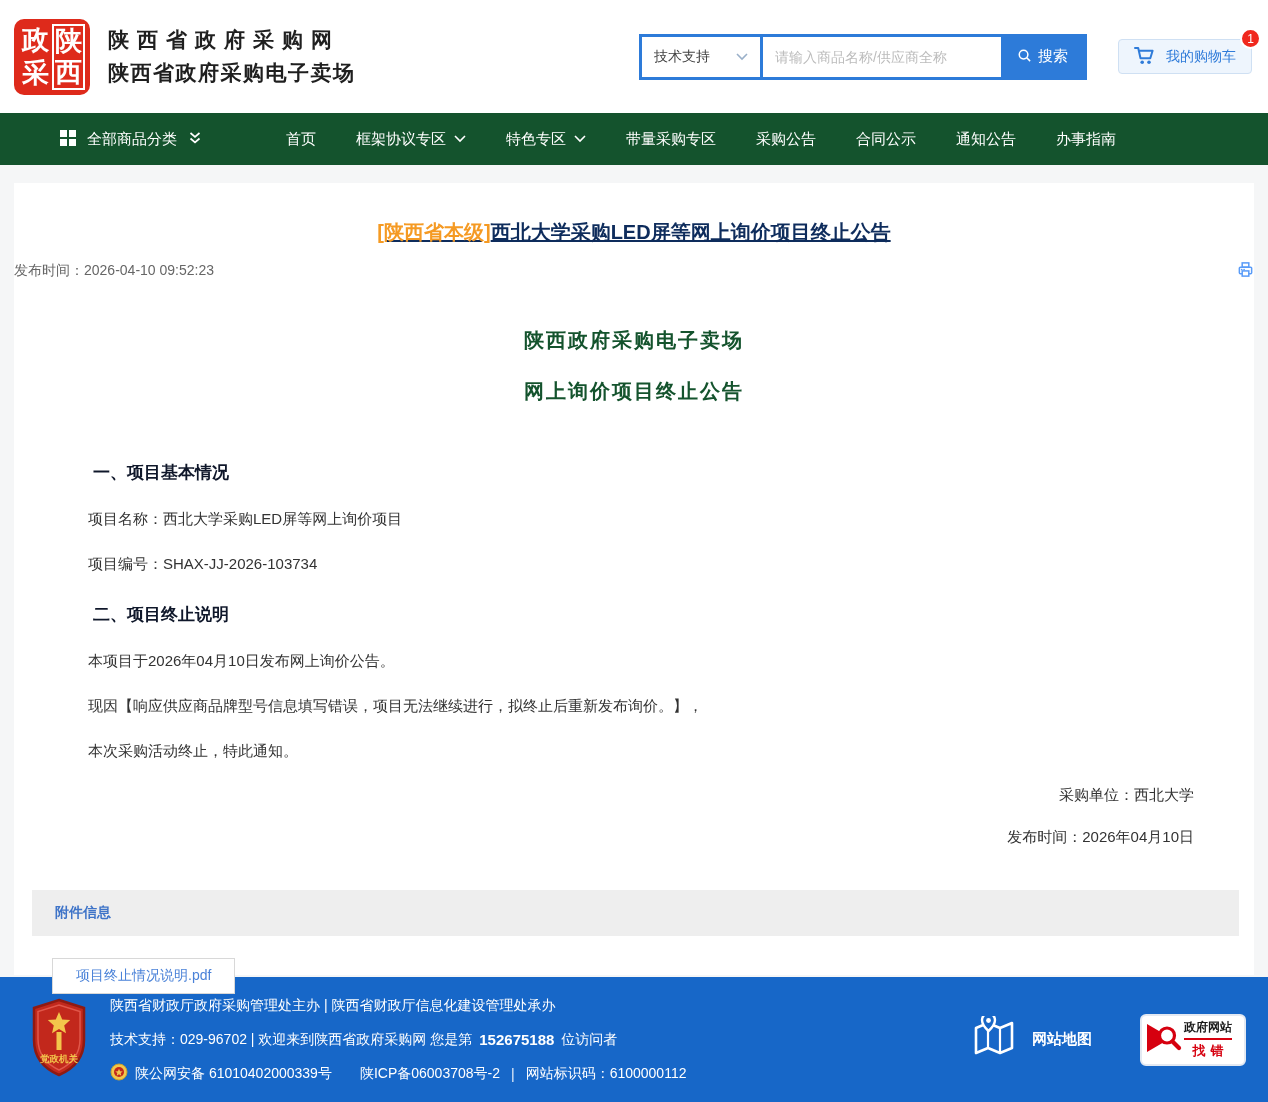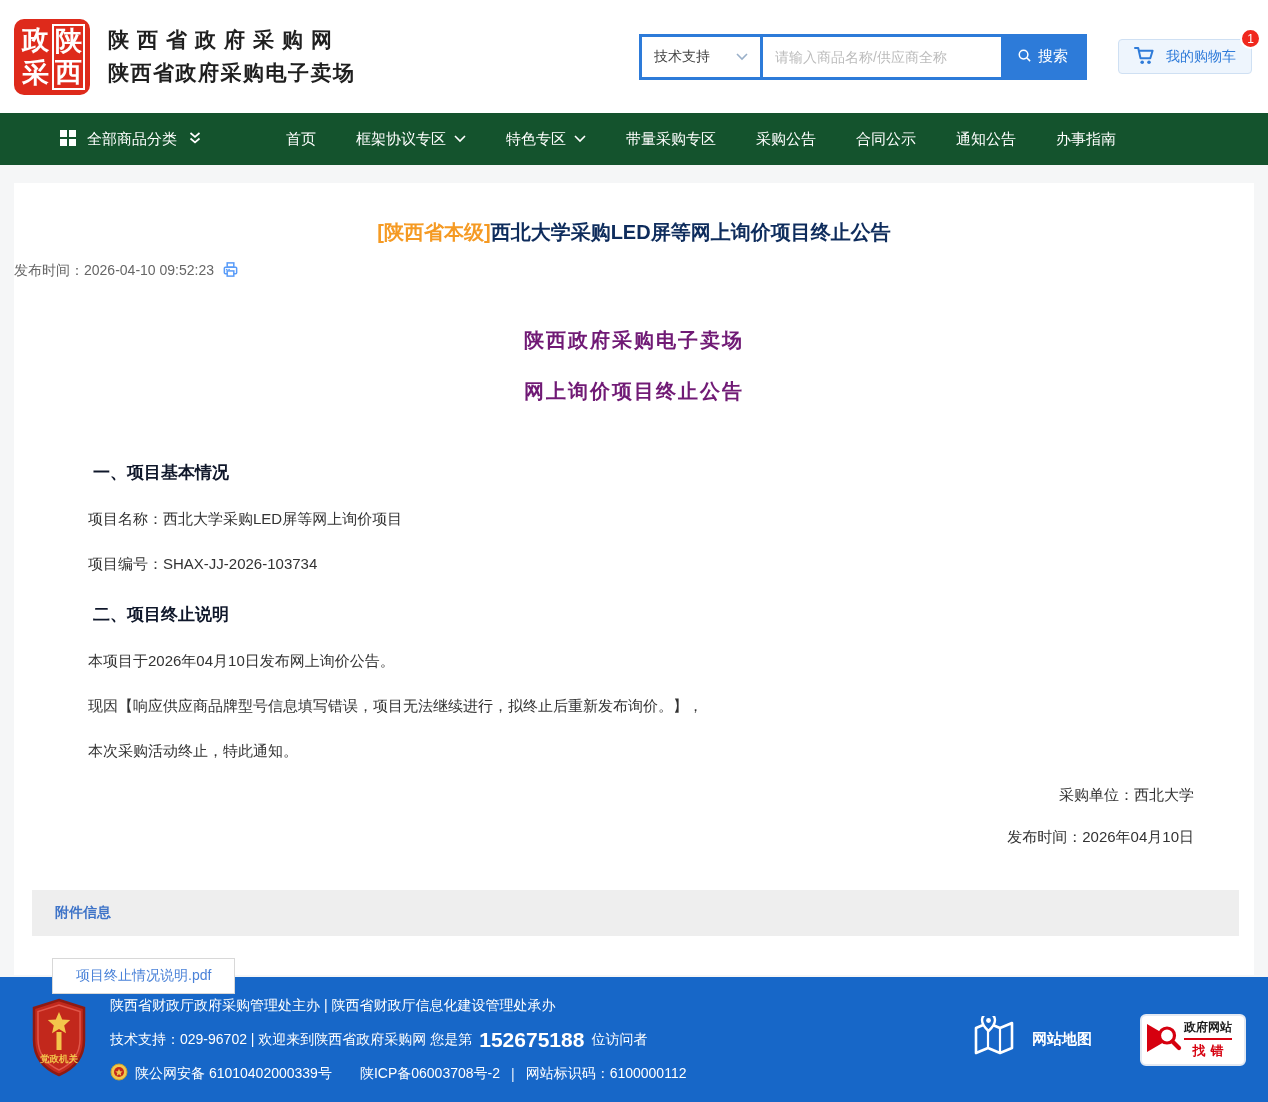--- a/index.html
+++ b/index.html
@@ -30,44 +30,44 @@
   
   .nav { height:52px; background:#14532d; display:flex; align-items:center; color:#fff; }
   .nav-cat { display:flex; align-items:center; gap:11px; margin-left:60px; font-size:15px; cursor:pointer; }
   .nav-menu { display:flex; margin-left:64px; }
   .nav-item { padding:0 20px; font-size:15px; display:flex; align-items:center; gap:8px; cursor:pointer; height:52px; }
   .chev-sm { display:inline-flex; }
 
   
   .main { padding:18px 14px 2px 14px; }
   .card { background:#fff; height:792px; padding-top:36px; }
-  .article-title { text-align:center; font-size:20px; font-weight:700; color:#0e2c5c; }
+  .article-title { text-align:center; font-size:20px; font-weight:700; color:#0e2c5c;text-decoration:underline; }
   .article-title .tag { color:#f59a23; }
-  .article-meta { margin-top:15px; display:flex; justify-content:flex-start; align-items:center; gap:8px; color:#666; font-size:14px; }
-  .doc-h { text-align:center; font-family:"Liberation Serif","DejaVu Serif",serif; font-weight:700; font-size:20px; color:#701a75; letter-spacing:2px; }
+  .article-meta { margin-top:15px; display:flex; justify-content:space-between; align-items:center; gap:8px; color:#666; font-size:14px; }
+  .doc-h { text-align:center; font-family:"Liberation Serif","DejaVu Serif",serif; font-weight:700; font-size:20px; color:#14532d; letter-spacing:2px; }
   .doc-h.first { margin-top:46px; }
   .doc-h.second { margin-top:24px; }
   .section { padding:0 74px; color:#333; }
   .sec-h { font-size:17px; font-weight:700; color:#0f172a; padding-left:5px; }
   .sec-h.s1 { margin-top:56px; }
   .sec-h.s2 { margin-top:29px; }
   .para { font-size:15px; margin-top:24px; line-height:1.4; }
   .signature { text-align:right; padding-right:60px; color:#333; font-size:15px; }
   .sig-purchaser { margin-top:25px; }
   .sig-date { margin-top:23px; }
   .attach-bar { margin:43px 15px 0 18px; background:#eeeeee; height:46px; display:flex; align-items:center; padding-left:23px; }
   .attach-title { color:#3f74c8; font-weight:700; font-size:14px; }
   .attach-file { display:inline-block; margin:22px 0 0 38px; border:1px solid #d8d8d8; color:#4a82d8; font-size:14px; padding:8px 23px; background:#fff; cursor:pointer; }
 
   
   .footer { height:125px; background:#1767c8; display:flex; align-items:center; padding:0 14px; color:#fff; }
   .emblem { margin-left:16px; flex:none; }
   .footer-texts { margin-left:22px; font-size:14px; }
   .f-row { height:34px; display:flex; align-items:center; gap:7px; }
-  .visitor-num { font-weight:700; font-size:21px; }
+  .visitor-num { font-weight:700; font-size:15px; }
   .f-sep { opacity:.9; padding:0 4px; }
   .footer-right { margin-left:auto; display:flex; align-items:center; margin-right:8px; }
   .sitemap { display:flex; align-items:center; gap:15px; font-size:15px; font-weight:700; cursor:pointer; }
   .find-error { margin-left:48px; width:106px; height:52px; background:#fff; border:2px solid #e3e9f2; border-radius:6px; display:flex; align-items:center; padding:4px 6px 4px 2px; cursor:pointer; }
   .fe-text { margin-left:2px; text-align:center; }
   .fe-l1 { color:#1a1a1a; font-weight:700; font-size:12px; border-bottom:2px solid #d6000f; padding-bottom:2px; white-space:nowrap; }
   .fe-l2 { color:#d6000f; font-weight:700; font-size:13px; letter-spacing:5px; margin-top:2px; text-indent:5px; }
 </style>
 </head>
 <body>

